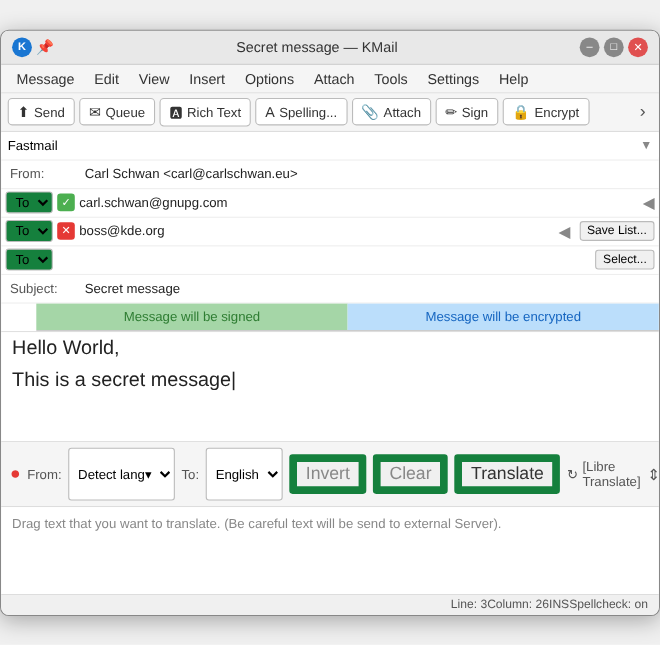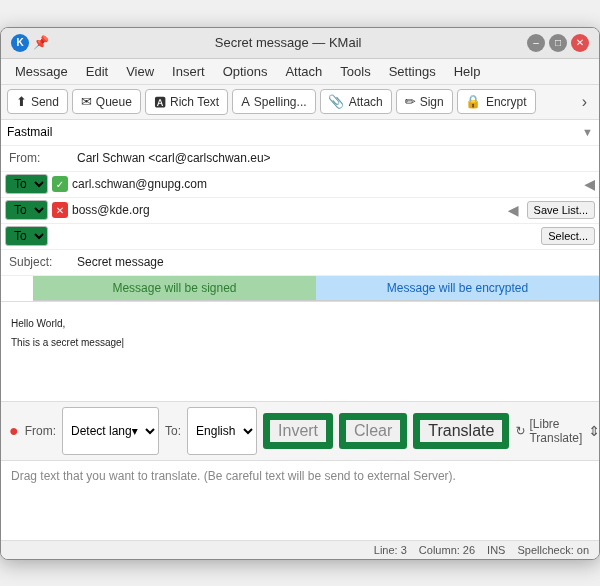--- a/index.html
+++ b/index.html
@@ -214,23 +214,23 @@
       flex: 1;
       background: #bbdefb;
       text-align: center;
       padding: 5px;
       font-size: 12px;
       color: #1565c0;
       font-weight: 500;
     }
     .compose-area {
       background: #fff;
-      padding: 16px 10px;
+      padding: 4px 10px;
       min-height: 100px;
-      font-size: 10px;
+      font-size: 18px;
       color: #222;
       border-bottom: 1px solid #ddd;
     }
     .compose-area p { margin-bottom: 8px; }
     .translate-bar {
       background: #f5f5f5;
       border-bottom: 1px solid #ddd;
       padding: 5px 8px;
       display: flex;
       align-items: center;
@@ -281,21 +281,20 @@
       color: #888;
       border-bottom: 1px solid #ddd;
     }
     .status-bar {
       background: #f0f0f0;
       padding: 3px 10px;
       font-size: 11px;
       color: #555;
       display: flex;
       justify-content: flex-end;
-      gap: 12px;
     }
     .kmail-logo {
       width: 18px;
       height: 18px;
       background: #1976d2;
       border-radius: 50%;
       display: flex;
       align-items: center;
       justify-content: center;
       color: #fff;

